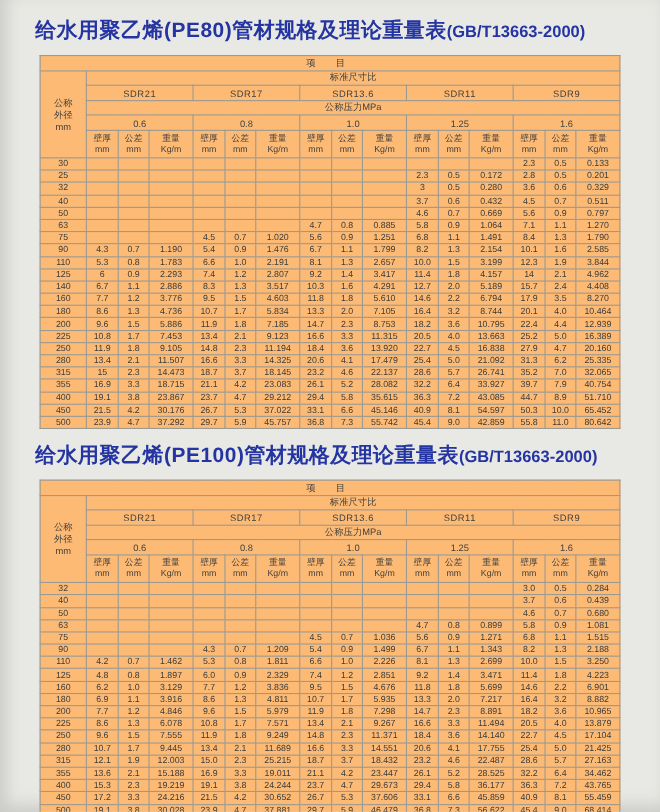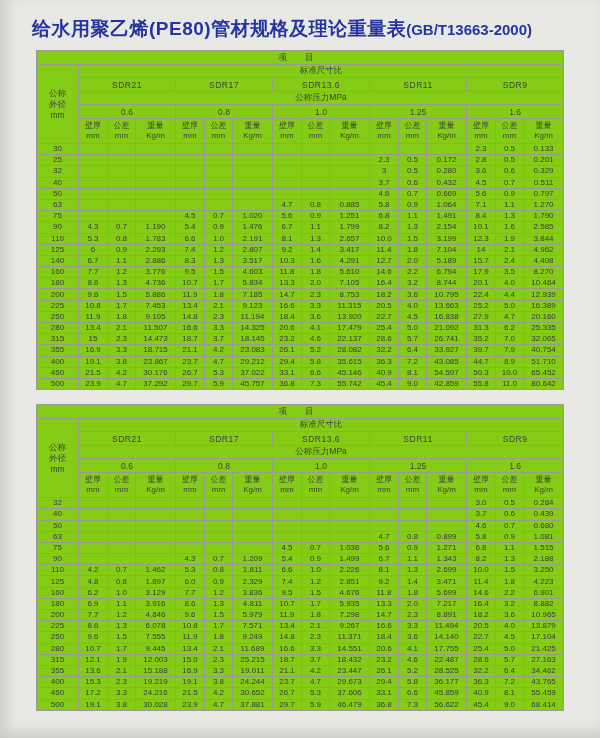--- a/index.html
+++ b/index.html
@@ -19,21 +19,21 @@
     line-height:22px;
     letter-spacing:0.5px;
     white-space:nowrap;
   }
   .tbl-title .suffix{font-size:15px;letter-spacing:0;}
   table.spec{
     border-collapse:collapse;
     table-layout:fixed;
     width:528px;
     margin-left:36px;
-    background:#84cc16;
+    background:#fdba74;
   }
   table.spec th, table.spec td{
     border:1px solid #9a9a92;
     font-weight:normal;
     font-size:8px;
     color:#3b3b3b;
     text-align:center;
     vertical-align:middle;
     padding:0;
     overflow:hidden;
@@ -306,21 +306,21 @@
           <td>0.9</td>
           <td>2.293</td>
           <td>7.4</td>
           <td>1.2</td>
           <td>2.807</td>
           <td>9.2</td>
           <td>1.4</td>
           <td>3.417</td>
           <td>11.4</td>
           <td>1.8</td>
-          <td>7.104</td>
+          <td>4.157</td>
           <td>14</td>
           <td>2.1</td>
           <td>4.962</td>
         </tr>
         <tr>
           <td>140</td>
           <td>6.7</td>
           <td>1.1</td>
           <td>2.886</td>
           <td>8.3</td>
@@ -532,20 +532,21 @@
           <td>42.859</td>
           <td>55.8</td>
           <td>11.0</td>
           <td>80.642</td>
         </tr>
       </tbody>
     </table>
 
   <div class="gap"></div>
 
+  <h1 class="tbl-title"><span>给水用聚乙烯(PE100)管材规格及理论重量表</span><span class="suffix">(GB/T13663-2000)</span></h1>
 
   <table class="spec t2">
       <colgroup>
         <col style="width:42px">
         <col style="width:29px">
         <col style="width:28px">
         <col style="width:40px">
         <col style="width:29px">
         <col style="width:28px">
         <col style="width:40px">

